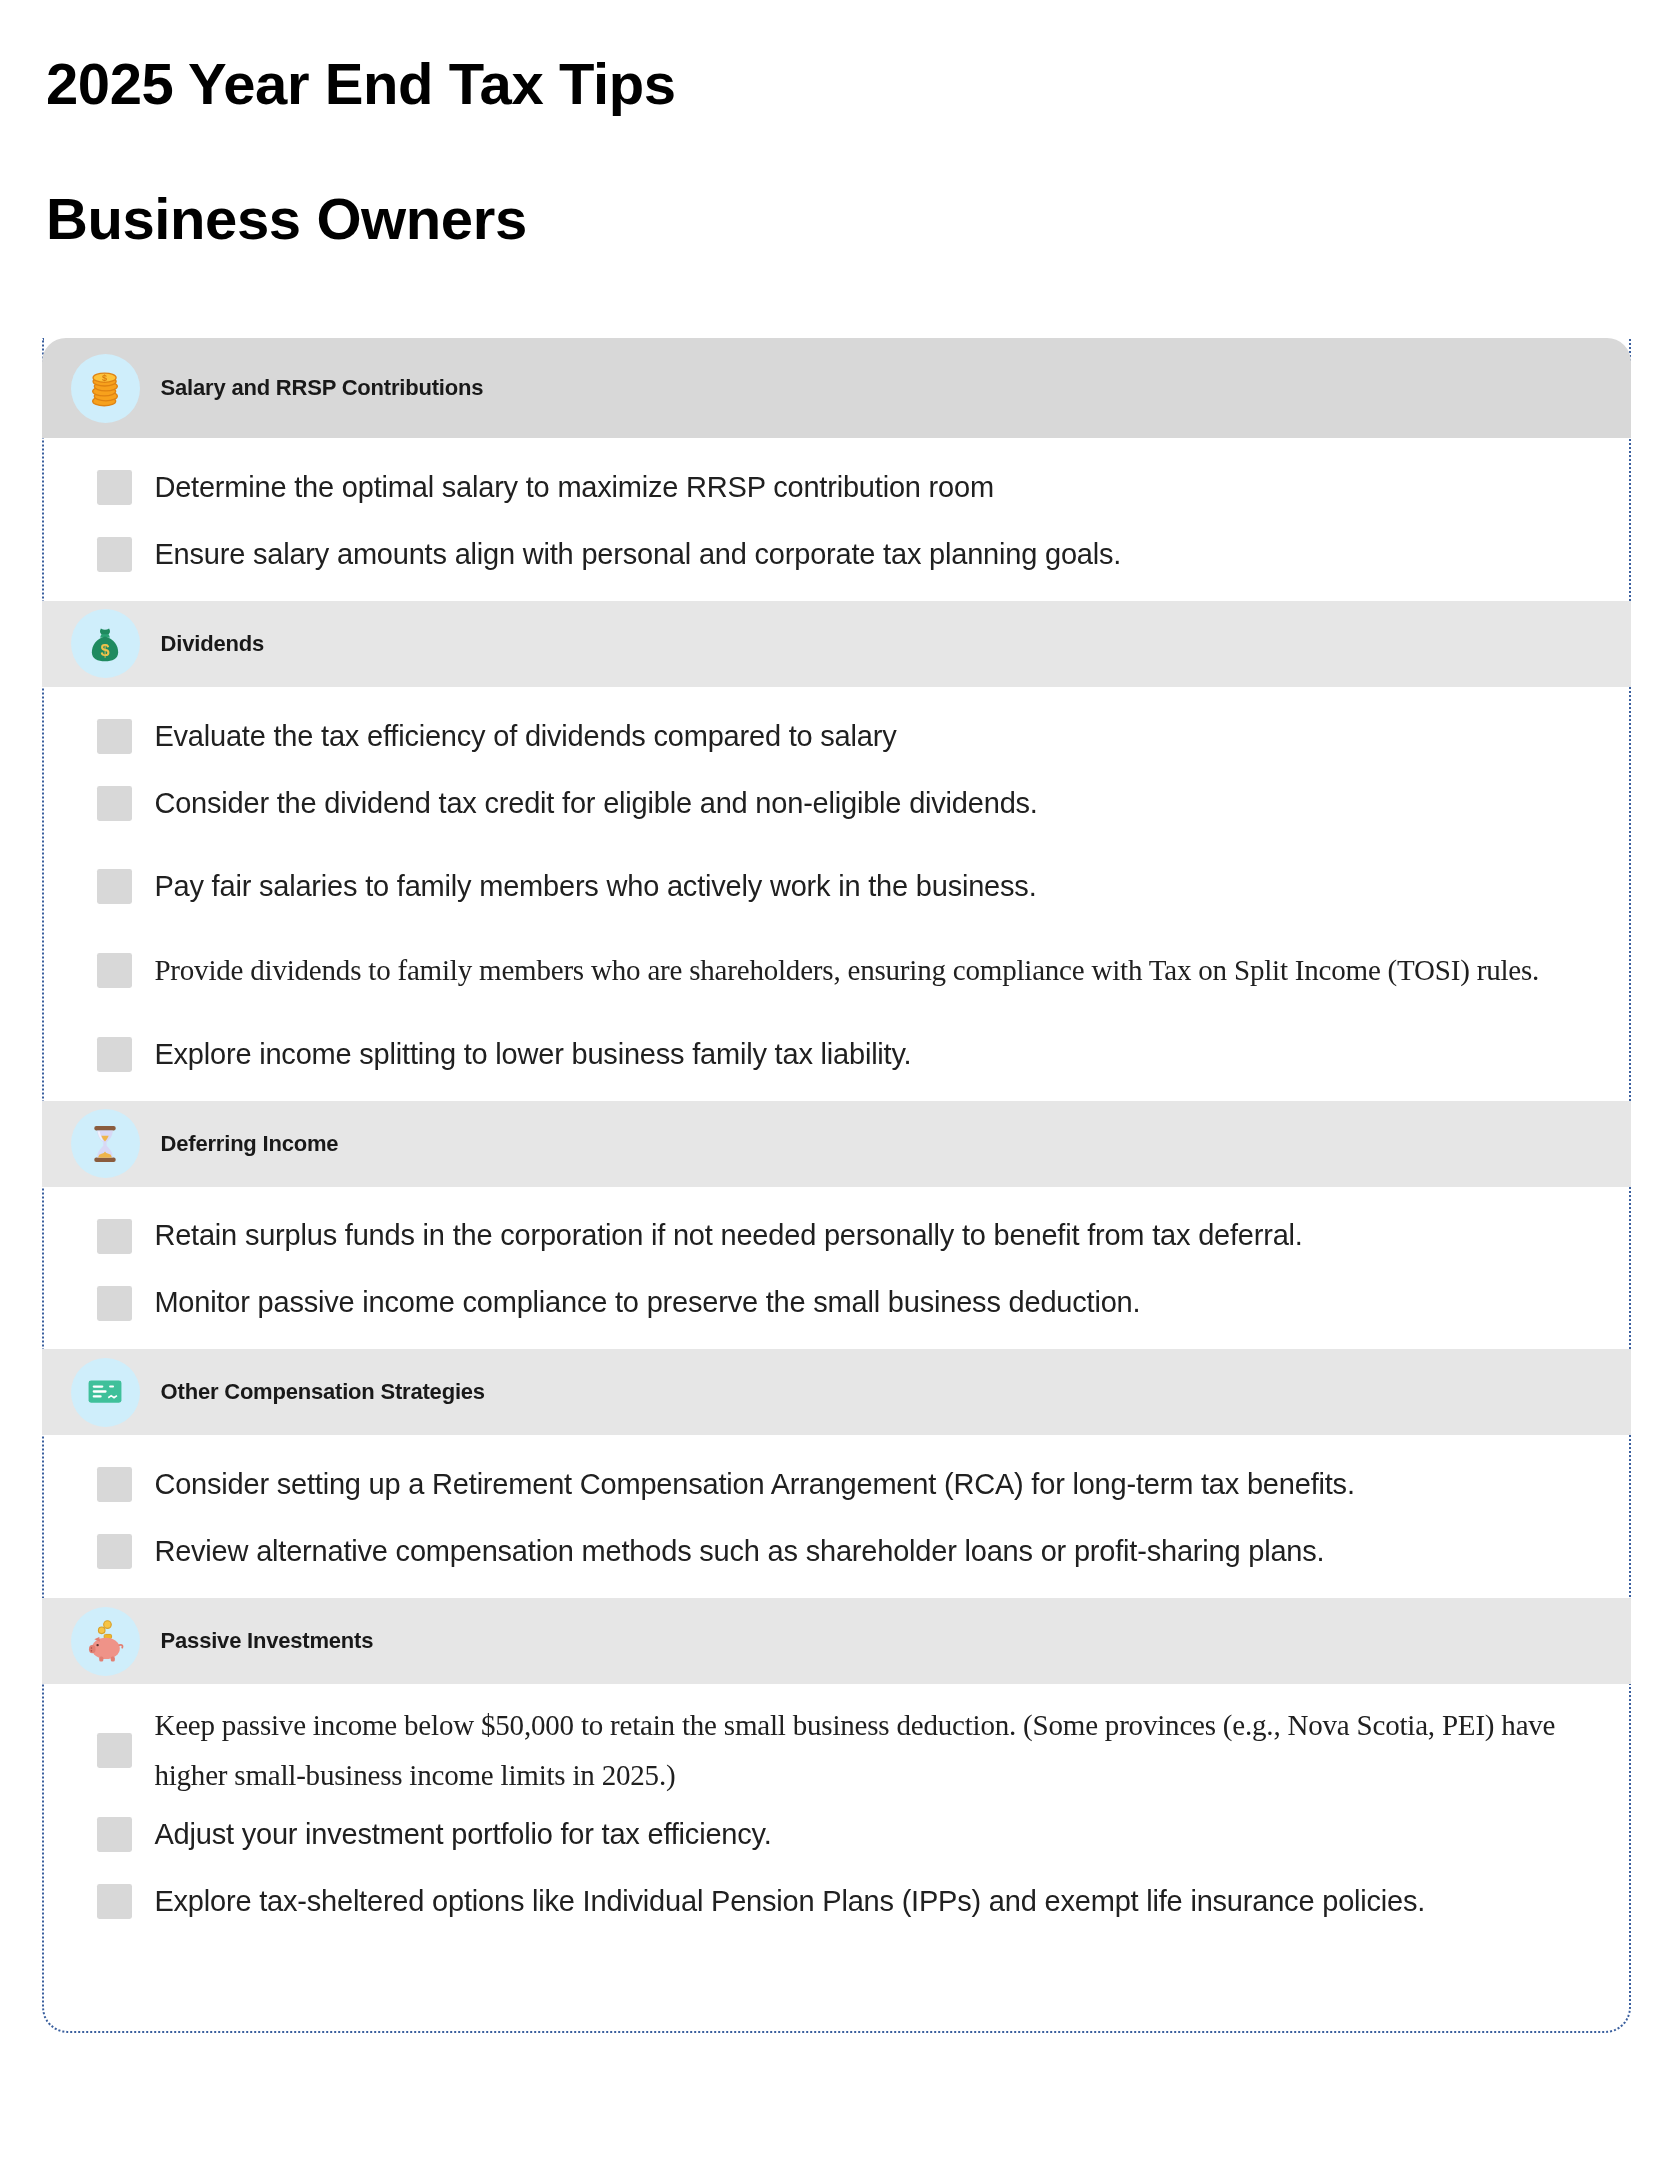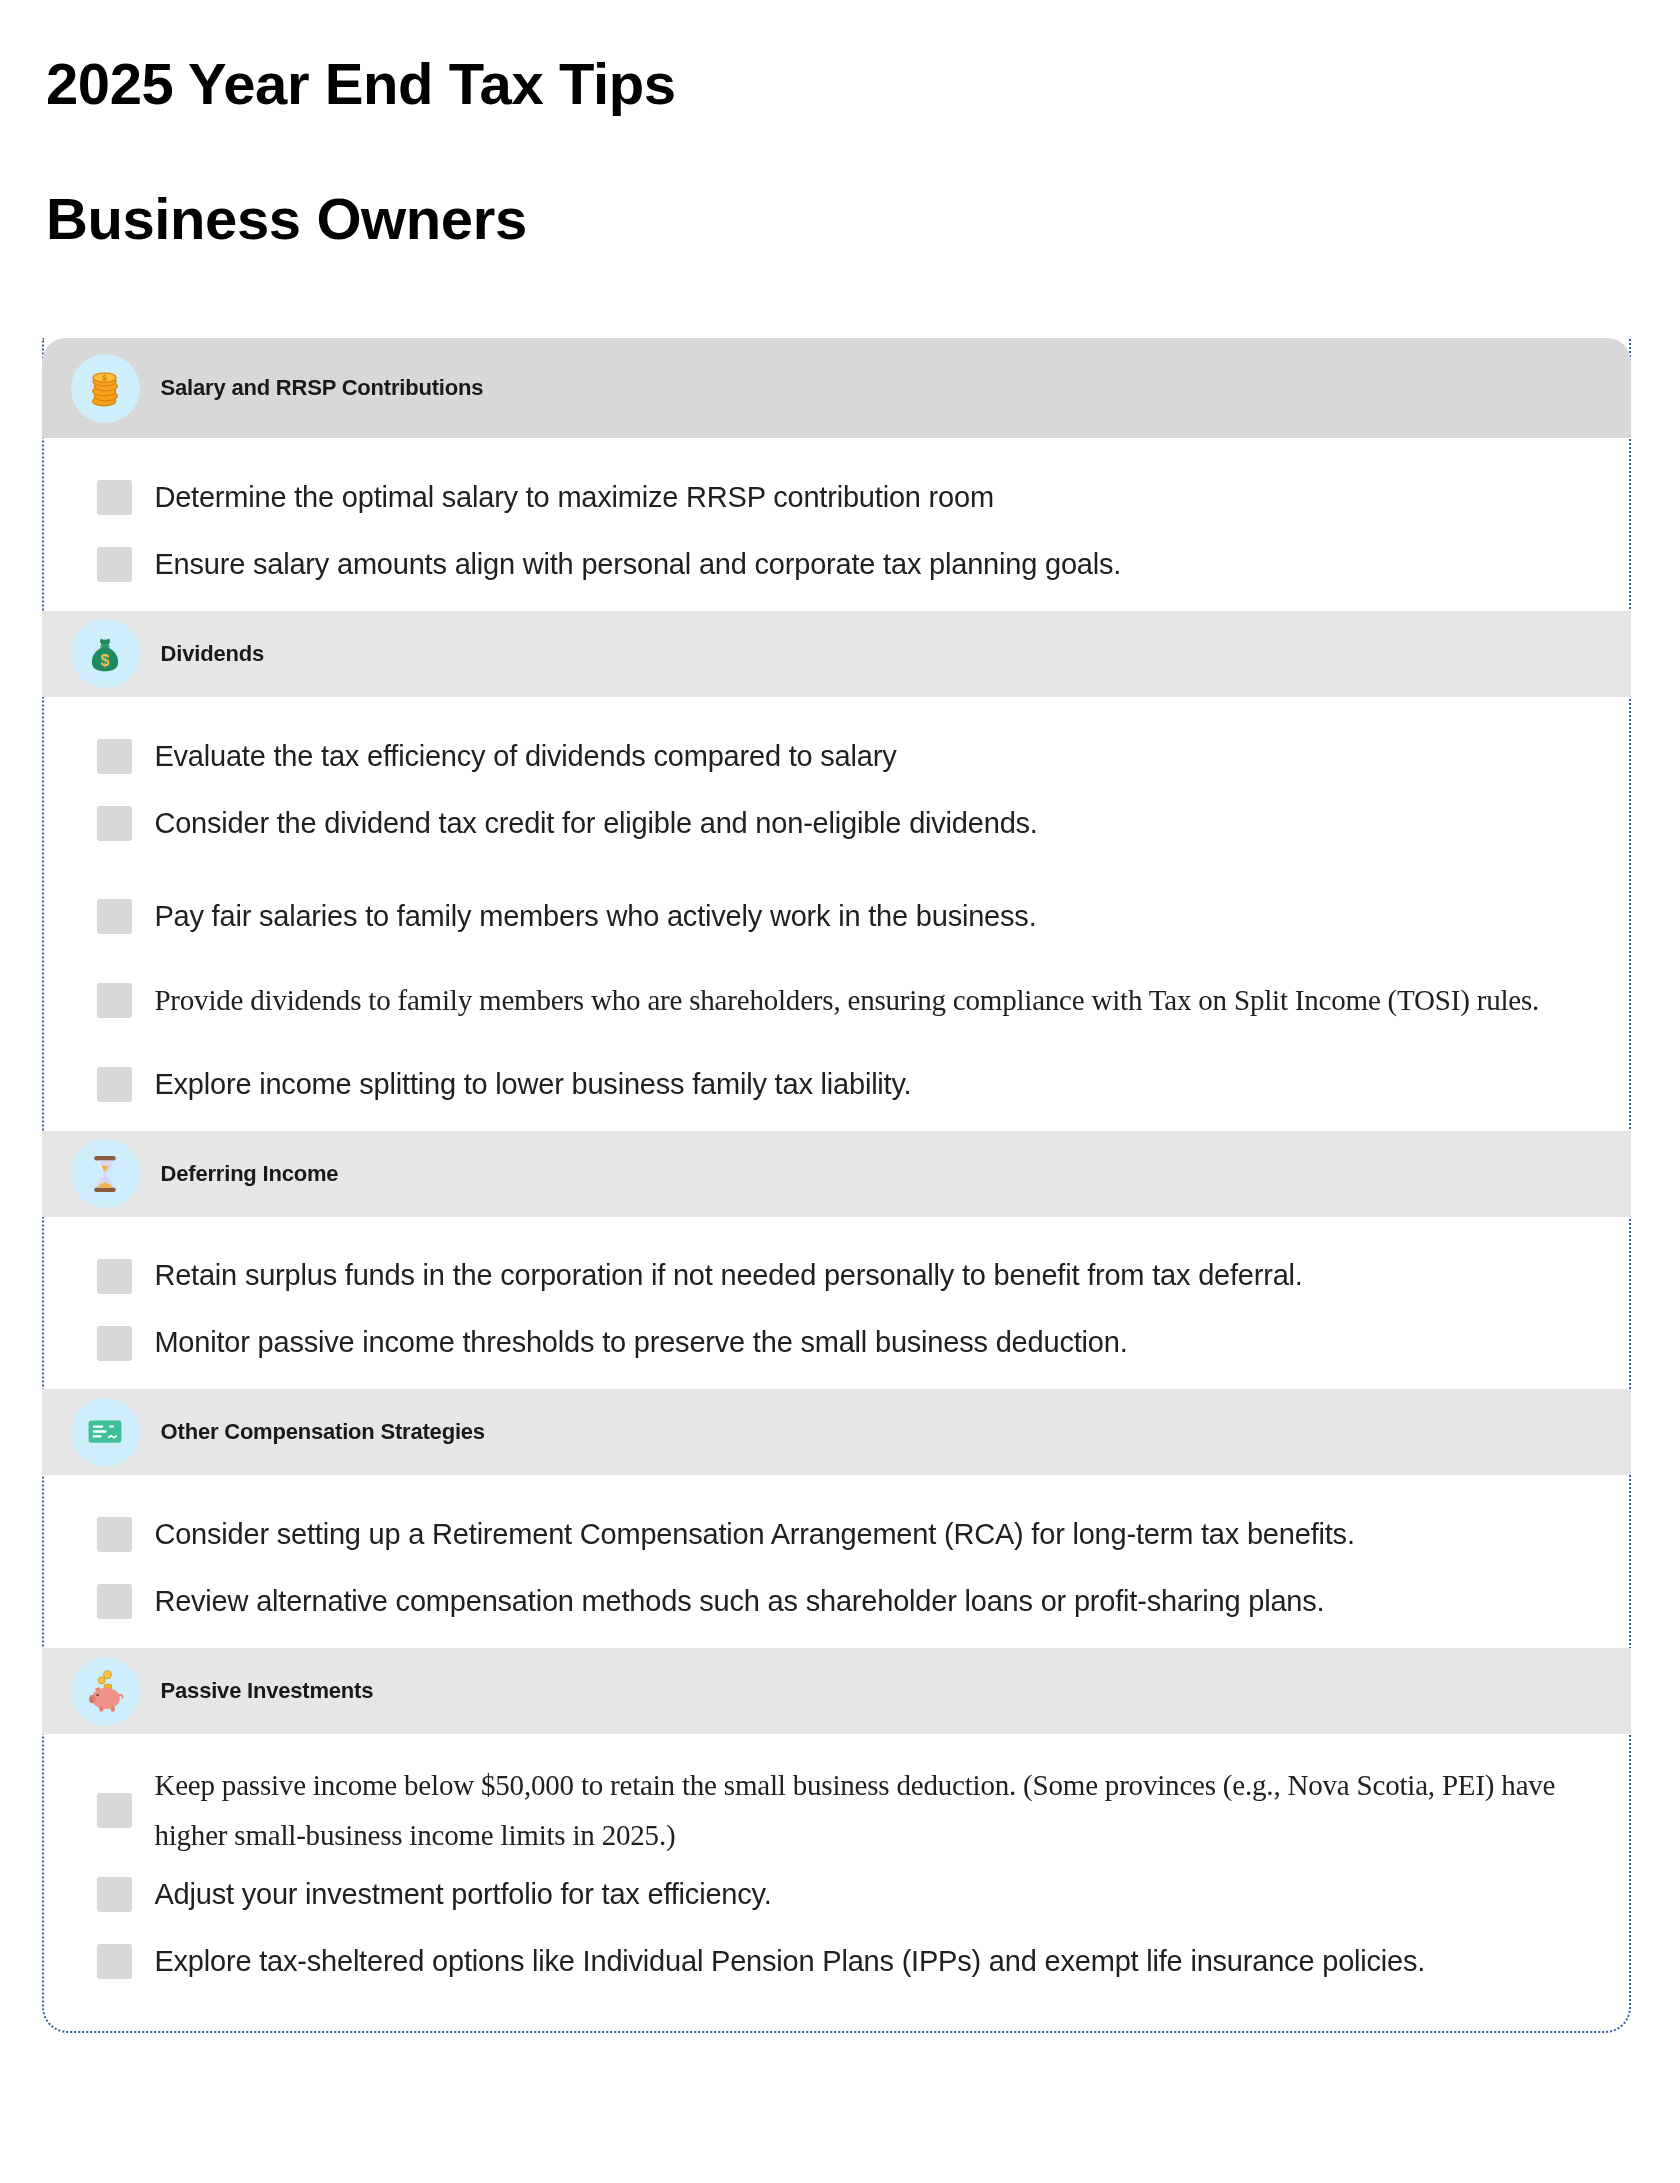--- a/index.html
+++ b/index.html
@@ -31,21 +31,21 @@
   }
   .icon-circle{
     width:69px;height:69px;border-radius:50%;
     background:#cfeefb;flex:0 0 auto;
     display:flex;align-items:center;justify-content:center;
   }
   .icon-circle svg{width:46px;height:46px;display:block;}
   .section-title{
     margin:0;font-size:22px;font-weight:bold;color:#191919;letter-spacing:-0.2px;
   }
-  .items{padding-top:26px;}
+  .items{padding-top:16px;}
   .row{
     display:flex;align-items:center;gap:22.4px;
     min-height:67px;padding:0 19px 0 53px;box-sizing:border-box;
   }
   .row.twoline{min-height:101px;font-family:Liberation Serif, serif;}
   .checkbox{
     width:35px;height:35px;border-radius:2.4px;background:#d8d8d8;flex:0 0 auto;
   }
   .row p{
     margin:0;font-size:29px;line-height:1.7;color:#202020;
@@ -134,21 +134,21 @@
       </div>
       <h2 class="section-title">Deferring Income</h2>
     </div>
     <div class="items">
       <div class="row">
         <span class="checkbox"></span>
         <p>Retain surplus funds in the corporation if not needed personally to benefit from tax deferral.</p>
       </div>
       <div class="row">
         <span class="checkbox"></span>
-        <p>Monitor passive income thresholds to preserve the small business deduction.</p>
+        <p>Monitor passive income compliance to preserve the small business deduction.</p>
       </div>
     </div>
     <div class="band">
       <div class="icon-circle">
         <svg viewBox="0 0 56 56">
     <rect x="8" y="14" width="40" height="27" rx="3" fill="#3fc09a"></rect>
     <rect x="13" y="20" width="13" height="2.8" rx="1.4" fill="#ffffff"></rect>
     <rect x="13" y="26" width="17" height="2.8" rx="1.4" fill="#ffffff"></rect>
     <rect x="13" y="32" width="11" height="2.8" rx="1.4" fill="#ffffff"></rect>
     <rect x="33" y="20" width="6" height="2.4" rx="1.2" fill="#ffffff"></rect>

